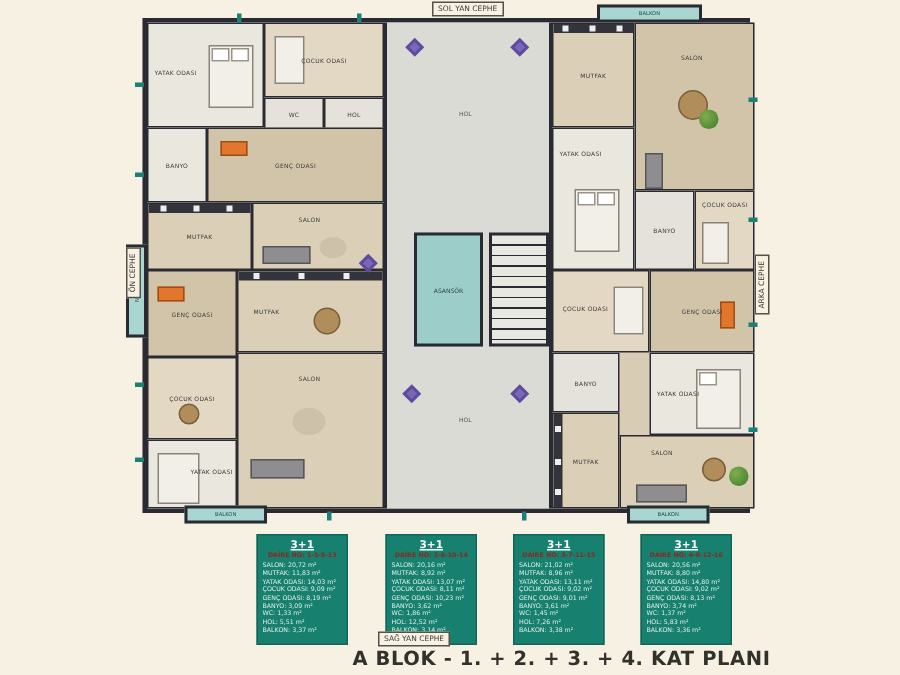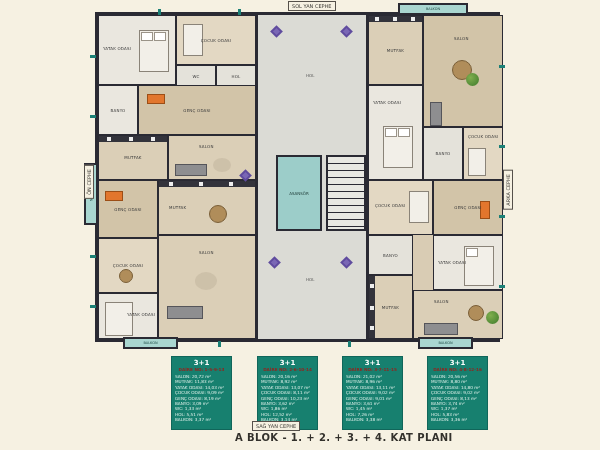--- a/index.html
+++ b/index.html
@@ -42,25 +42,25 @@
 
   
   .facade{position:absolute;background:#f6f1e2;border:1px solid #55504a;color:#3c3a35;
         font-size:5px;display:flex;align-items:center;justify-content:center;
         padding:1px 3px;z-index:8;white-space:nowrap;}
   .facade.vert{writing-mode:vertical-rl;transform:rotate(180deg);padding:3px 1px;}
 
   
   .unitbox{position:absolute;width:61px;height:74px;background:#17806f;
         border:1px solid #10665a;box-sizing:border-box;padding:2px 3px;color:#eaf4ef;}
-  .unitbox .utype{font-size:7px;font-weight:bold;text-align:center;color:#fff;line-height:8px;}
+  .unitbox .utype{font-size:7px;font-weight:bold;text-align:center;color:#fff;line-height:8px;text-decoration:underline;}
   .unitbox .udaire{font-size:4.2px;font-weight:bold;text-align:center;color:#8e2620;line-height:5px;margin-bottom:2px;}
   .unitbox .urow{font-size:4.2px;line-height:5.4px;color:#dff0ea;white-space:nowrap;}
 
-  .caption{position:absolute;font-size:10px;font-weight:bold;color:#33312c;letter-spacing:.4px;z-index:8;}
+  .caption{position:absolute;font-size:13px;font-weight:bold;color:#33312c;letter-spacing:.4px;z-index:8;}
 </style>
 </head>
 <body>
 
 <div id="stage">
 
   <div class="facade" style="left:288px;top:1px;">
       <span>SOL YAN CEPHE</span>
     </div>
   <div class="facade" style="left:252px;top:421px;">

